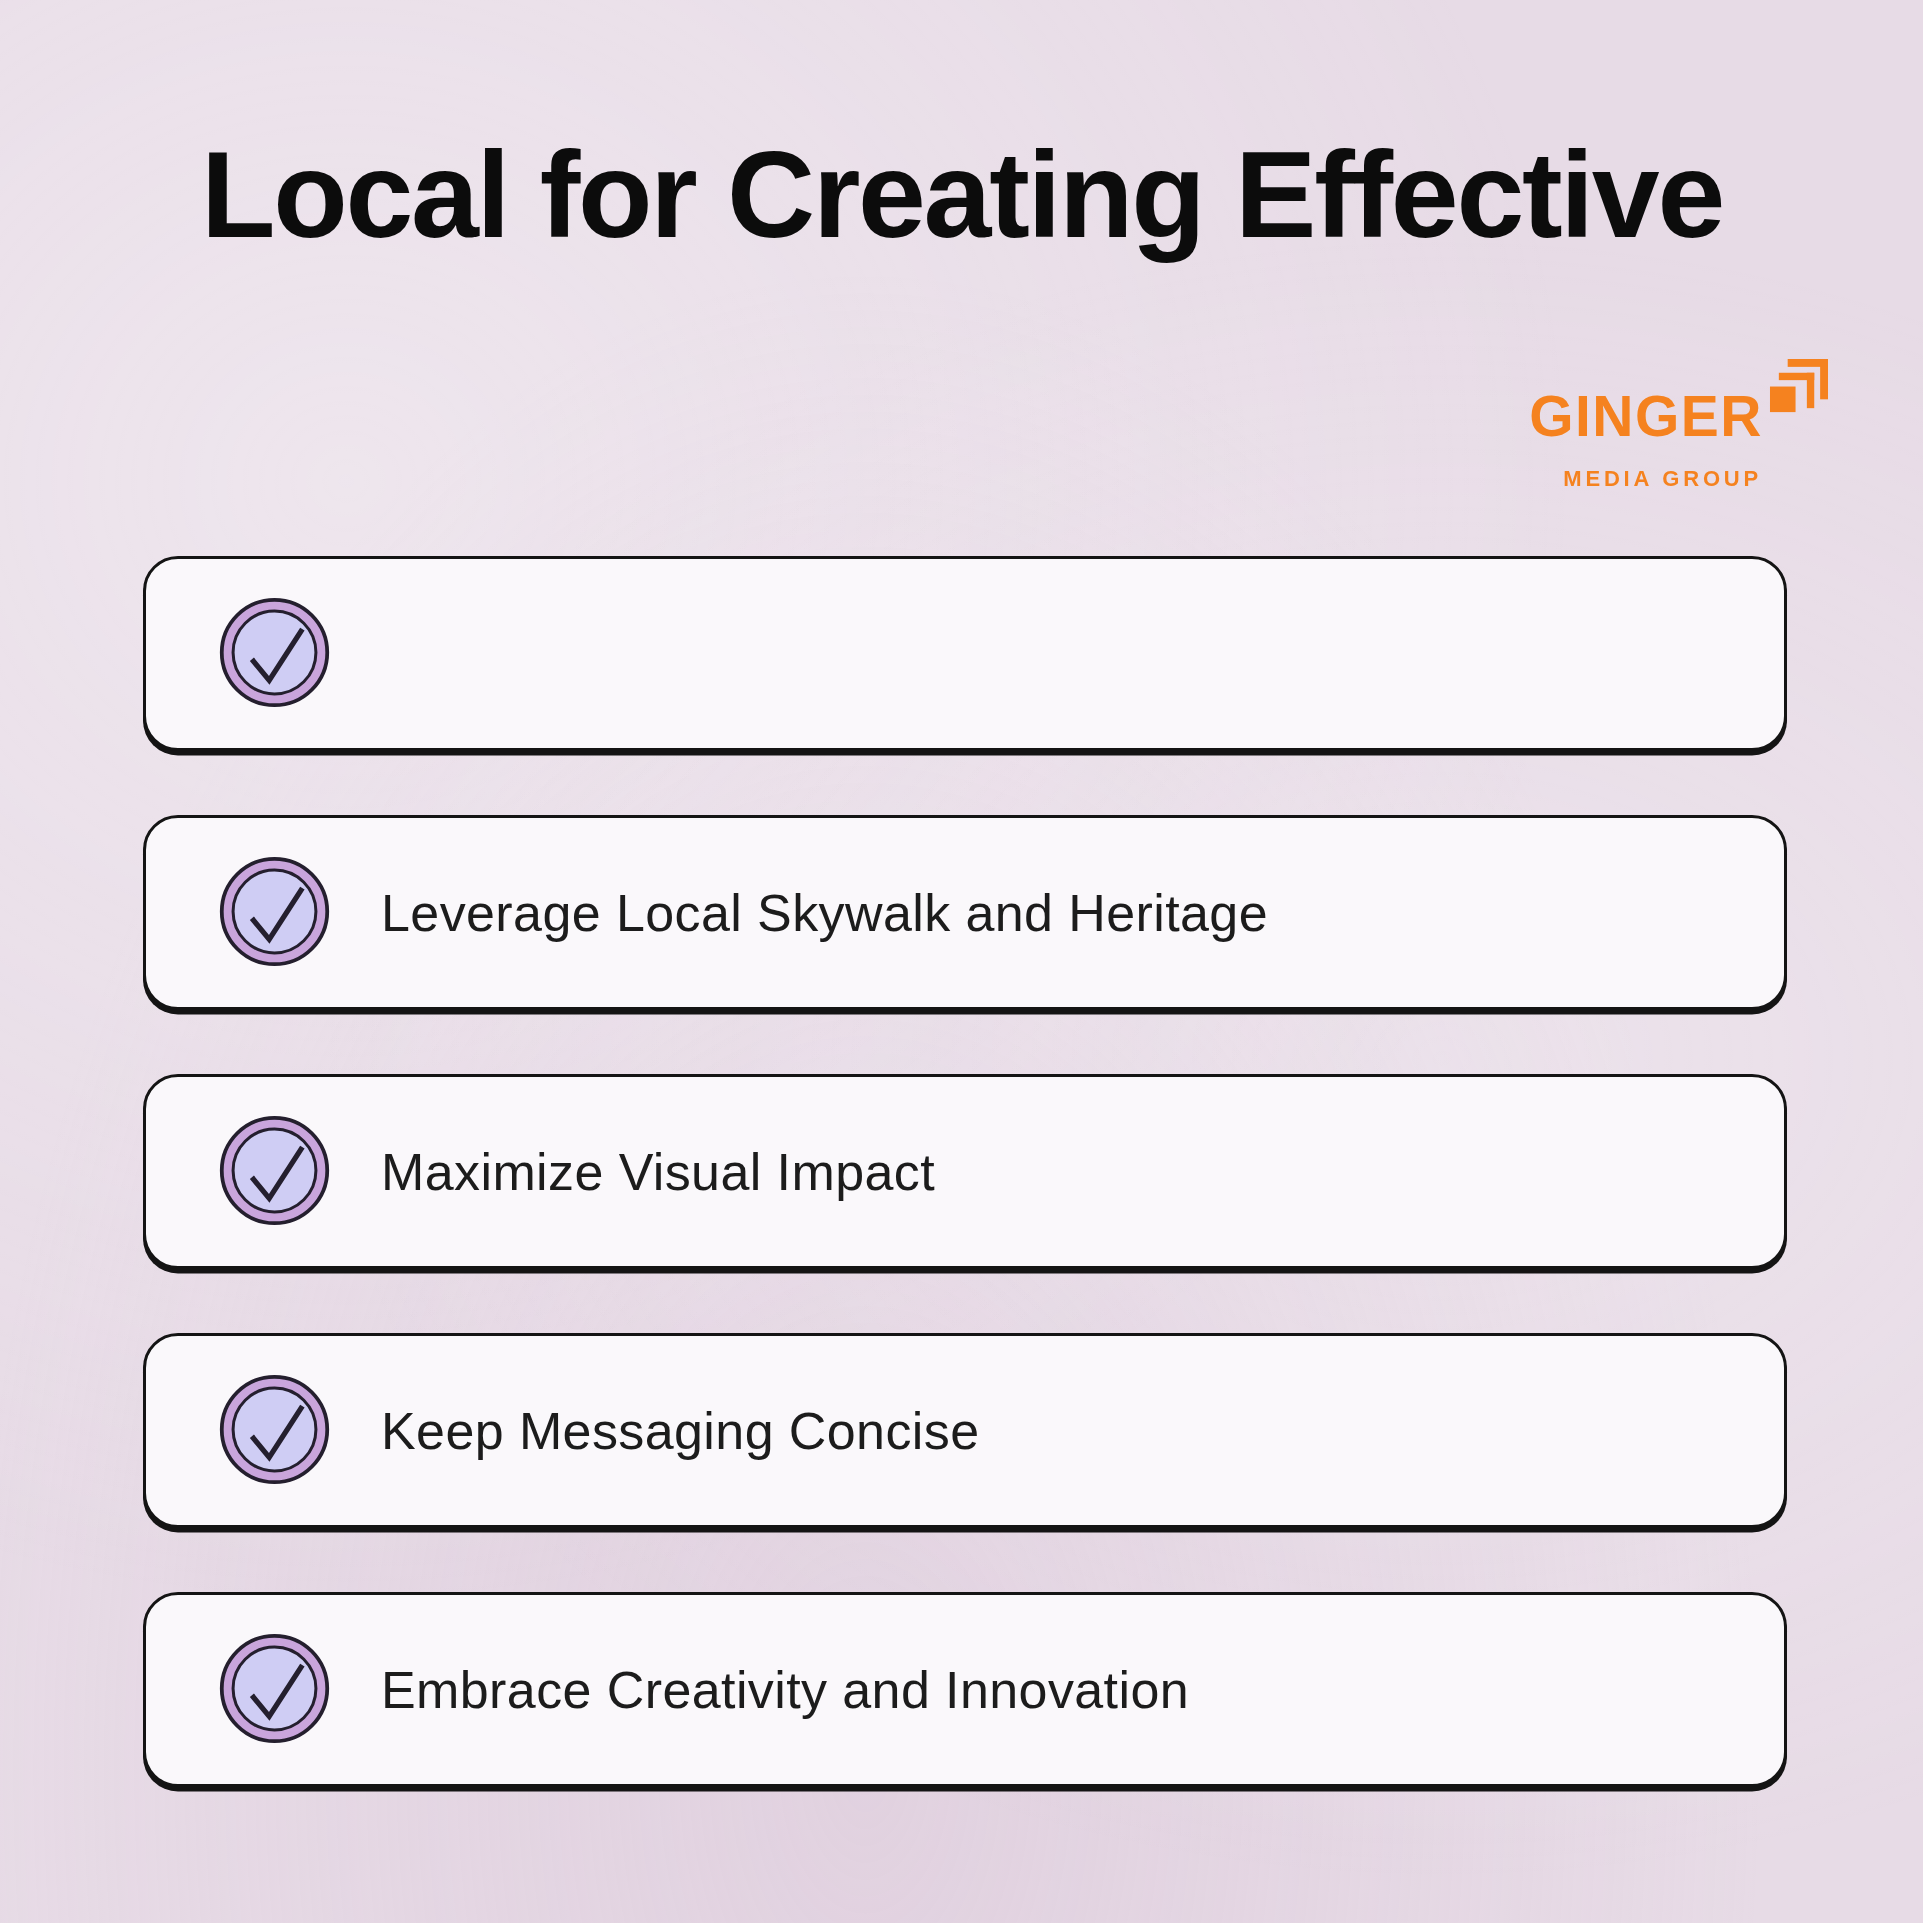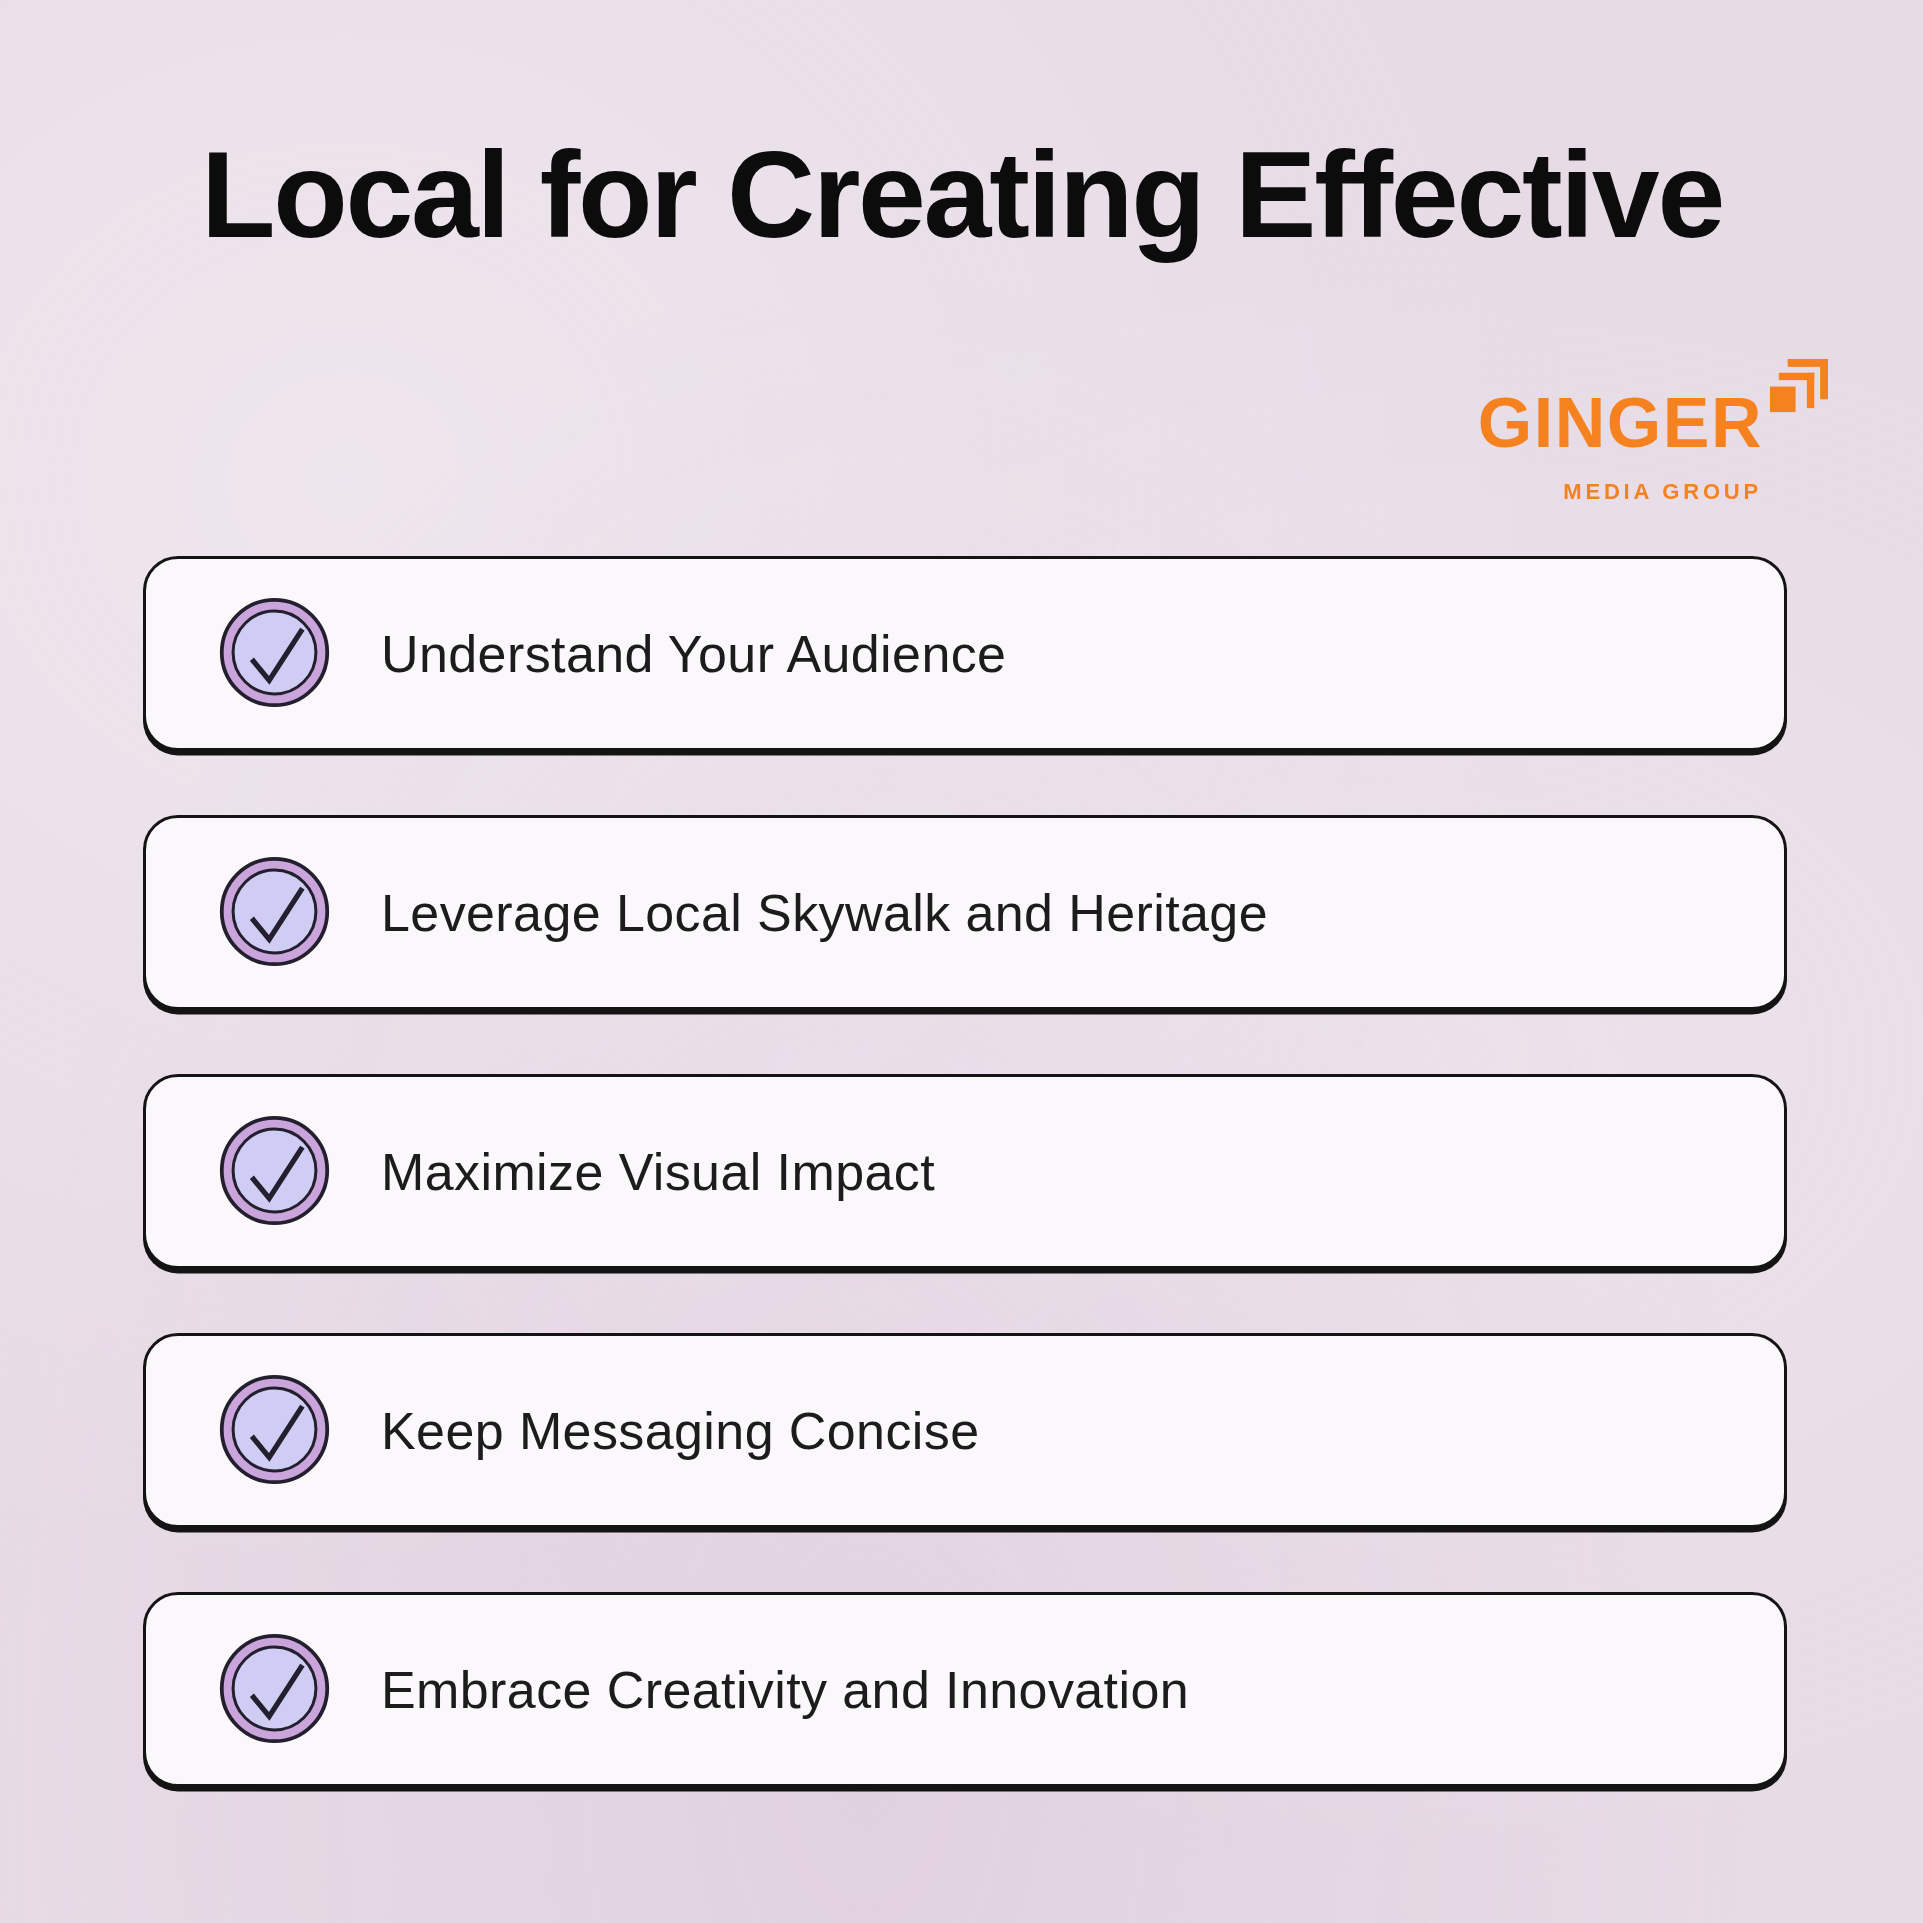--- a/index.html
+++ b/index.html
@@ -19,21 +19,21 @@
     text-align:center;
     font-size:122px; font-weight:800; line-height:1.45;
     letter-spacing:-2.3px; color:#0c0c0c;
   }
   .title .line{display:block; white-space:nowrap;}
 
   
   .logo{position:absolute; top:359px; right:96px; text-align:right;}
   .logo-main{display:flex; align-items:flex-start; justify-content:flex-end;}
   .logo-name{
-    font-size:70px; font-weight:800; letter-spacing:1.5px;
+    font-size:57px; font-weight:800; letter-spacing:1.5px;
     color:#F5821F; line-height:1;
     margin-top:28.6px;
   }
   .logo-icon{display:block; margin-left:6px;}
   .logo-sub{
     font-size:22px; font-weight:700; letter-spacing:3.8px;
     color:#F5821F; margin-top:21px; padding-right:66px;
   }
 
   
@@ -85,21 +85,20 @@
 <div class="cards">
 
   <div class="card">
     <span class="check-icon">
       <svg width="113" height="113" viewBox="0 0 150 150" xmlns="http://www.w3.org/2000/svg">
         <circle cx="75" cy="75" r="70" fill="#C9A5DC" stroke="#241F2E" stroke-width="5"></circle>
         <circle cx="75" cy="75" r="55" fill="#CFCDF4" stroke="#241F2E" stroke-width="4"></circle>
         <path d="M45 84 L68 112 L112 44" fill="none" stroke="#241F2E" stroke-width="7"></path>
       </svg>
     </span>
-    <span class="card-label">Understand Your Audience</span>
   </div>
 
   <div class="card">
     <span class="check-icon">
       <svg width="113" height="113" viewBox="0 0 150 150" xmlns="http://www.w3.org/2000/svg">
         <circle cx="75" cy="75" r="70" fill="#C9A5DC" stroke="#241F2E" stroke-width="5"></circle>
         <circle cx="75" cy="75" r="55" fill="#CFCDF4" stroke="#241F2E" stroke-width="4"></circle>
         <path d="M45 84 L68 112 L112 44" fill="none" stroke="#241F2E" stroke-width="7"></path>
       </svg>
     </span>

